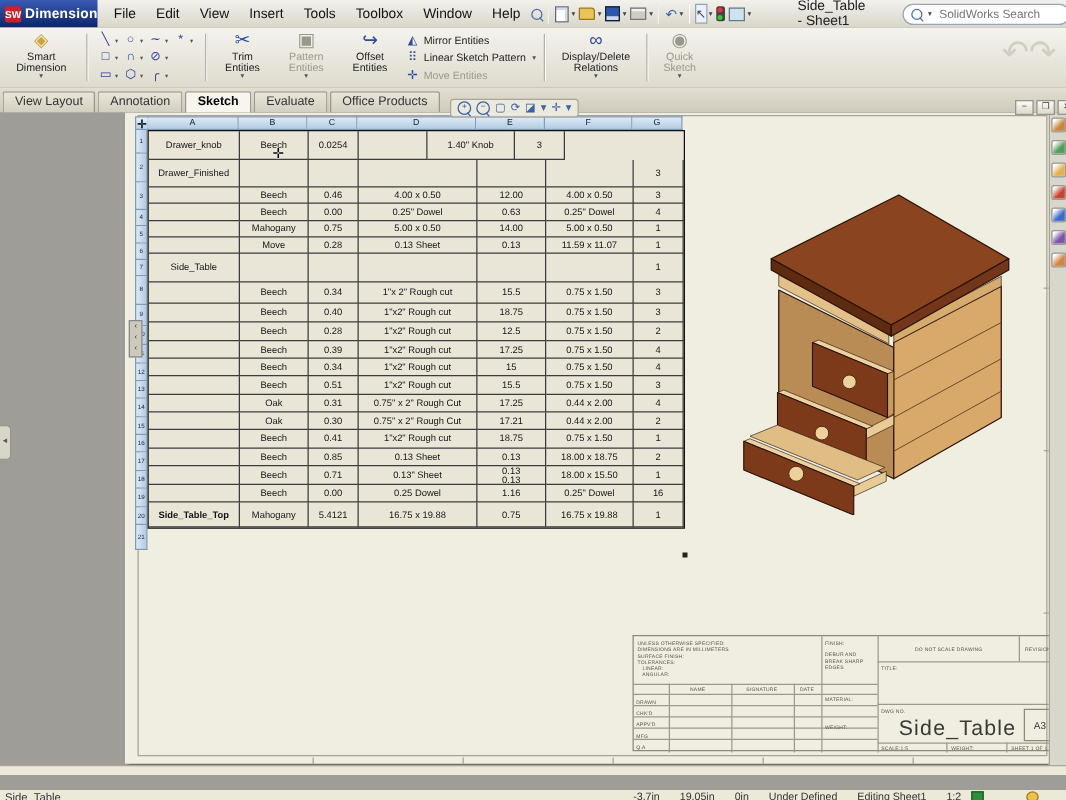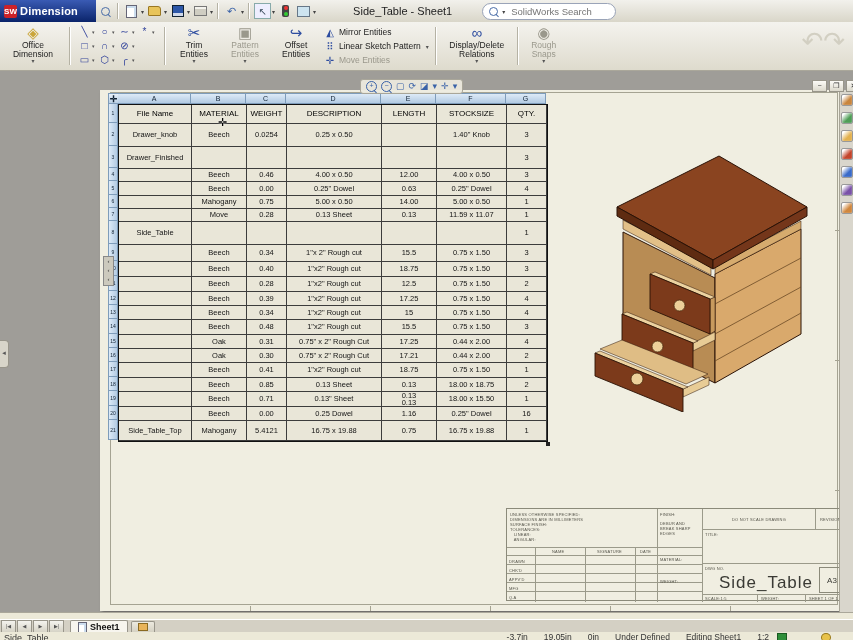--- a/index.html
+++ b/index.html
@@ -105,20 +105,30 @@
 </head>
 <body>
 
 <div class="screen">
 
   <div class="abs titlebar">
     <div class="brandblock">
       <span class="swlogo">SW</span>
       <span class="brandname">Dimension</span>
     </div>
+    <div class="menubar" id="menubar">
+        <span class="menuitem">File</span>
+        <span class="menuitem">Edit</span>
+        <span class="menuitem">View</span>
+        <span class="menuitem">Insert</span>
+        <span class="menuitem">Tools</span>
+        <span class="menuitem">Toolbox</span>
+        <span class="menuitem">Window</span>
+        <span class="menuitem">Help</span>
+      </div>
     <span class="tbico">
         <span class="mag"></span>
       </span>
     <span class="vsep"></span>
     <span class="tbico">
         <span class="page-ico"></span>
       </span>
       <span class="caret">▾</span>
     <span class="tbico">
         <span class="folder-ico"></span>
@@ -153,21 +163,21 @@
       <span class="mag"></span>
       <span class="caret">▾</span>
       <input class="searchinput" placeholder="SolidWorks Search" style="">
     </div>
 
   </div>
 
   <div class="abs cmdbar">
     <div class="bigbtn">
       <span class="bigico" style="color:#caa53a;">◈</span>
-      <span class="biglabel">Office Dimension</span>
+      <span class="biglabel">Smart Dimension</span>
       <span class="undercaret">▾</span>
     </div>
     <span class="vsep" style="height:38px;align-self:center;"></span>
     <div class="sketchgrid" id="sketchgrid">
         <div class="sgrow">
           <span class="sgico">╲</span>
           <span class="sgcaret">▾</span>
           <span class="sgico">○</span>
           <span class="sgcaret">▾</span>
           <span class="sgico">∼</span>
@@ -224,26 +234,33 @@
     </div>
     <span class="vsep" style="height:38px;align-self:center;"></span>
     <div class="bigbtn">
       <span class="bigico">∞</span>
       <span class="biglabel" style="width:64px;">Display/Delete Relations</span>
       <span class="undercaret">▾</span>
     </div>
     <span class="vsep" style="height:38px;align-self:center;"></span>
     <div class="bigbtn dis">
       <span class="bigico">◉</span>
-      <span class="biglabel" style="width:34px;">Rough Snaps</span>
+      <span class="biglabel" style="width:34px;">Quick Sketch</span>
       <span class="undercaret">▾</span>
     </div>
   </div>
   <div class="abs ghost">↶↷</div>
 
+  <div class="abs tabrow" id="tabrow">
+      <span class="rtab">View Layout</span>
+      <span class="rtab">Annotation</span>
+      <span class="rtab active">Sketch</span>
+      <span class="rtab">Evaluate</span>
+      <span class="rtab">Office Products</span>
+    </div>
 
   <div class="abs headsup" id="headsup">
       <span class="magbtn">+</span>
       <span class="magbtn">−</span>
       <span class="huico">▢</span>
       <span class="huico">⟳</span>
       <span class="huico">◪</span>
       <span class="huico">▾</span>
       <span class="huico">✛</span>
       <span class="huico">▾</span>
@@ -296,33 +313,23 @@
           <div class="rownum" style="height: 14px;">16</div>
           <div class="rownum" style="height: 15px;">17</div>
           <div class="rownum" style="height: 14px;">18</div>
           <div class="rownum" style="height: 15px;">19</div>
           <div class="rownum" style="height: 14px;">20</div>
           <div class="rownum" style="height: 20px;">21</div>
         </div>
 
       <div class="abs bomtable" id="bomtable">
           <div class="bomrow">
-            <div class="cell hdrcell" style="width: 73px; height: 19px;">File Name</div>
-            <div class="cell hdrcell" style="width: 55px; height: 19px;">MATERIAL</div>
-            <div class="cell hdrcell" style="width: 40px; height: 19px;">WEIGHT</div>
-            <div class="cell hdrcell" style="width: 95px; height: 19px;">DESCRIPTION</div>
-            <div class="cell hdrcell" style="width: 55px; height: 19px;">LENGTH</div>
-            <div class="cell hdrcell" style="width: 70px; height: 19px;">STOCKSIZE</div>
-            <div class="cell hdrcell" style="width: 40px; height: 19px;">QTY.</div>
-          </div>
-          <div class="bomrow">
             <div class="cell" style="width: 73px; height: 23px;">Drawer_knob</div>
             <div class="cell" style="width: 55px; height: 23px;">Beech</div>
             <div class="cell" style="width: 40px; height: 23px;">0.0254</div>
-            <div class="cell" style="width: 95px; height: 23px;">0.25 x 0.50</div>
             <div class="cell" style="width: 55px; height: 23px;"></div>
             <div class="cell" style="width: 70px; height: 23px;">1.40" Knob</div>
             <div class="cell" style="width: 40px; height: 23px;">3</div>
           </div>
           <div class="bomrow">
             <div class="cell" style="width: 73px; height: 22px;">Drawer_Finished</div>
             <div class="cell" style="width: 55px; height: 22px;"></div>
             <div class="cell" style="width: 40px; height: 22px;"></div>
             <div class="cell" style="width: 95px; height: 22px;"></div>
             <div class="cell" style="width: 55px; height: 22px;"></div>
@@ -415,21 +422,21 @@
             <div class="cell" style="width: 55px; height: 14px;">Beech</div>
             <div class="cell" style="width: 40px; height: 14px;">0.34</div>
             <div class="cell" style="width: 95px; height: 14px;">1"x2" Rough cut</div>
             <div class="cell" style="width: 55px; height: 14px;">15</div>
             <div class="cell" style="width: 70px; height: 14px;">0.75 x 1.50</div>
             <div class="cell" style="width: 40px; height: 14px;">4</div>
           </div>
           <div class="bomrow">
             <div class="cell" style="width: 73px; height: 15px;"></div>
             <div class="cell" style="width: 55px; height: 15px;">Beech</div>
-            <div class="cell" style="width: 40px; height: 15px;">0.48</div>
+            <div class="cell" style="width: 40px; height: 15px;">0.51</div>
             <div class="cell" style="width: 95px; height: 15px;">1"x2" Rough cut</div>
             <div class="cell" style="width: 55px; height: 15px;">15.5</div>
             <div class="cell" style="width: 70px; height: 15px;">0.75 x 1.50</div>
             <div class="cell" style="width: 40px; height: 15px;">3</div>
           </div>
           <div class="bomrow">
             <div class="cell" style="width: 73px; height: 14px;"></div>
             <div class="cell" style="width: 55px; height: 14px;">Oak</div>
             <div class="cell" style="width: 40px; height: 14px;">0.31</div>
             <div class="cell" style="width: 95px; height: 14px;">0.75" x 2" Rough Cut</div>
@@ -477,21 +484,21 @@
           <div class="bomrow">
             <div class="cell" style="width: 73px; height: 14px;"></div>
             <div class="cell" style="width: 55px; height: 14px;">Beech</div>
             <div class="cell" style="width: 40px; height: 14px;">0.00</div>
             <div class="cell" style="width: 95px; height: 14px;">0.25 Dowel</div>
             <div class="cell" style="width: 55px; height: 14px;">1.16</div>
             <div class="cell" style="width: 70px; height: 14px;">0.25" Dowel</div>
             <div class="cell" style="width: 40px; height: 14px;">16</div>
           </div>
           <div class="bomrow">
-            <div class="cell" style="width: 73px; height: 20px;">Side_Table_Top</div>
+            <div class="cell" style="width: 73px; height: 20px; font-weight: bold;">Side_Table_Top</div>
             <div class="cell" style="width: 55px; height: 20px;">Mahogany</div>
             <div class="cell" style="width: 40px; height: 20px;">5.4121</div>
             <div class="cell" style="width: 95px; height: 20px;">16.75 x 19.88</div>
             <div class="cell" style="width: 55px; height: 20px;">0.75</div>
             <div class="cell" style="width: 70px; height: 20px;">16.75 x 19.88</div>
             <div class="cell" style="width: 40px; height: 20px;">1</div>
           </div>
         </div>
       <div class="abs resize-dot"></div>
 
@@ -591,35 +598,20 @@
         <div class="tpico" style="background: linear-gradient(135deg, rgb(255, 255, 255) 15%, rgb(196, 69, 44) 60%);"></div>
         <div class="tpico" style="background: linear-gradient(135deg, rgb(255, 255, 255) 15%, rgb(58, 107, 201) 60%);"></div>
         <div class="tpico" style="background: linear-gradient(135deg, rgb(255, 255, 255) 15%, rgb(122, 82, 168) 60%);"></div>
         <div class="tpico" style="background: linear-gradient(135deg, rgb(255, 255, 255) 15%, rgb(208, 135, 62) 60%);"></div>
       </div>
   </div>
 
   <div class="abs collapse-tab">◂</div>
 
   <div class="abs hscroll"></div>
-  <div class="abs sheettabs">
-    <span id="sheetnav" style="display:flex;">
-        <span class="navbtn">|◀</span>
-        <span class="navbtn">◀</span>
-        <span class="navbtn">▶</span>
-        <span class="navbtn">▶|</span>
-      </span>
-    <span class="stab">
-      <span class="page-ico"></span>
-      <span>Sheet1</span>
-    </span>
-    <span class="stab2">
-        <i></i>
-      </span>
-  </div>
   <div class="abs statusrow">
     <span class="statusleft">Side_Table</span>
     <span class="statusitems" id="statusitems">
         <span>-3.7in</span>
         <span>19.05in</span>
         <span>0in</span>
         <span>Under Defined</span>
         <span>Editing Sheet1</span>
         <span>1:2</span>
       </span>

